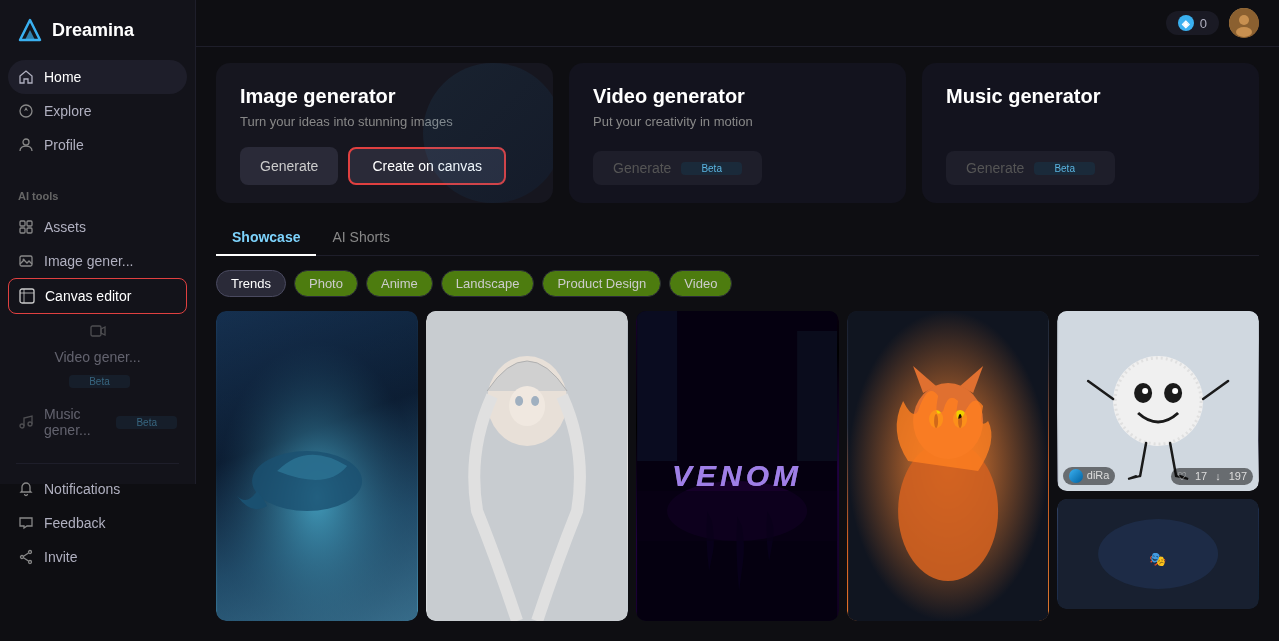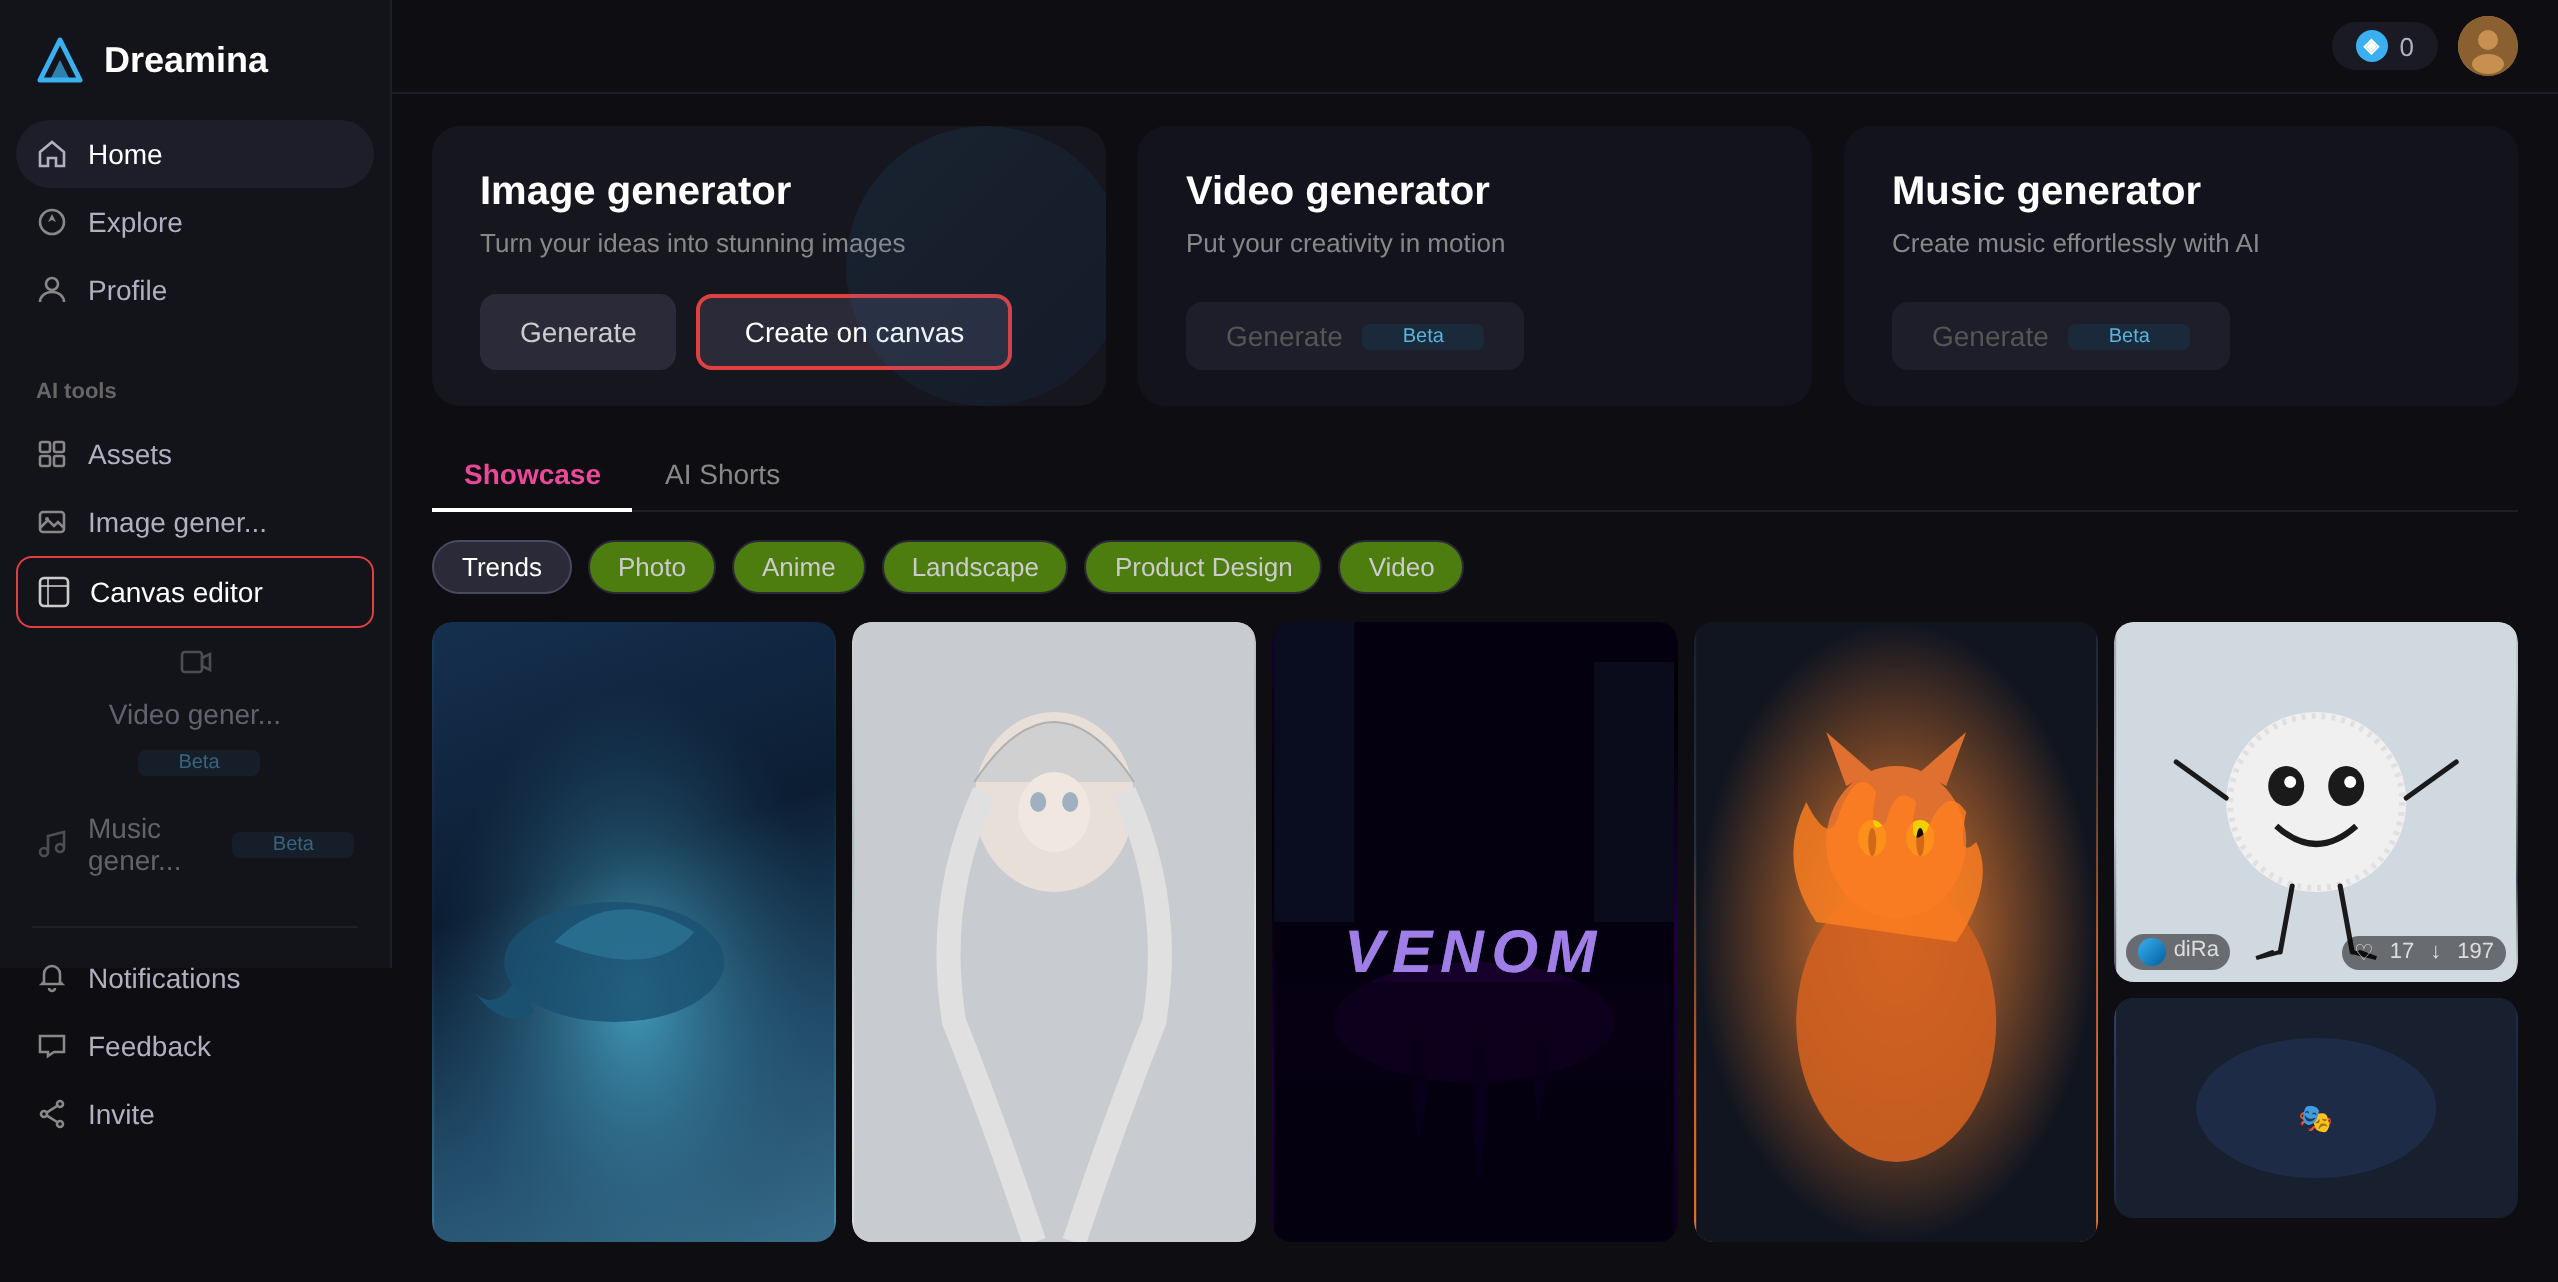--- a/index.html
+++ b/index.html
@@ -235,21 +235,21 @@
       margin-bottom: 14px;
     }
     .tab {
       padding: 6px 16px 10px;
       font-size: 14px;
       color: #888;
       cursor: pointer;
       position: relative;
     }
     .tab.active {
-      color: #ec4899;
+      color: #7dd3fc;
       font-weight: 600;
     }
     .tab.active::after {
       content: '';
       position: absolute;
       bottom: -1px;
       left: 0;
       right: 0;
       height: 2px;
       background: #fff;
@@ -498,21 +498,20 @@
           <button class="btn-generate-disabled">
             <span>Generate</span>
             <span class="beta-badge">Beta</span>
           </button>
         </div>
       </div>
 
       <div class="gen-card" style="background: #13131e;">
         <div>
           <div class="gen-card-title">Music generator</div>
-          <div class="gen-card-subtitle">Create music effortlessly with AI</div>
         </div>
         <div class="gen-card-actions">
           <button class="btn-generate-disabled">
             <span>Generate</span>
             <span class="beta-badge">Beta</span>
           </button>
         </div>
       </div>
     </div>
 

